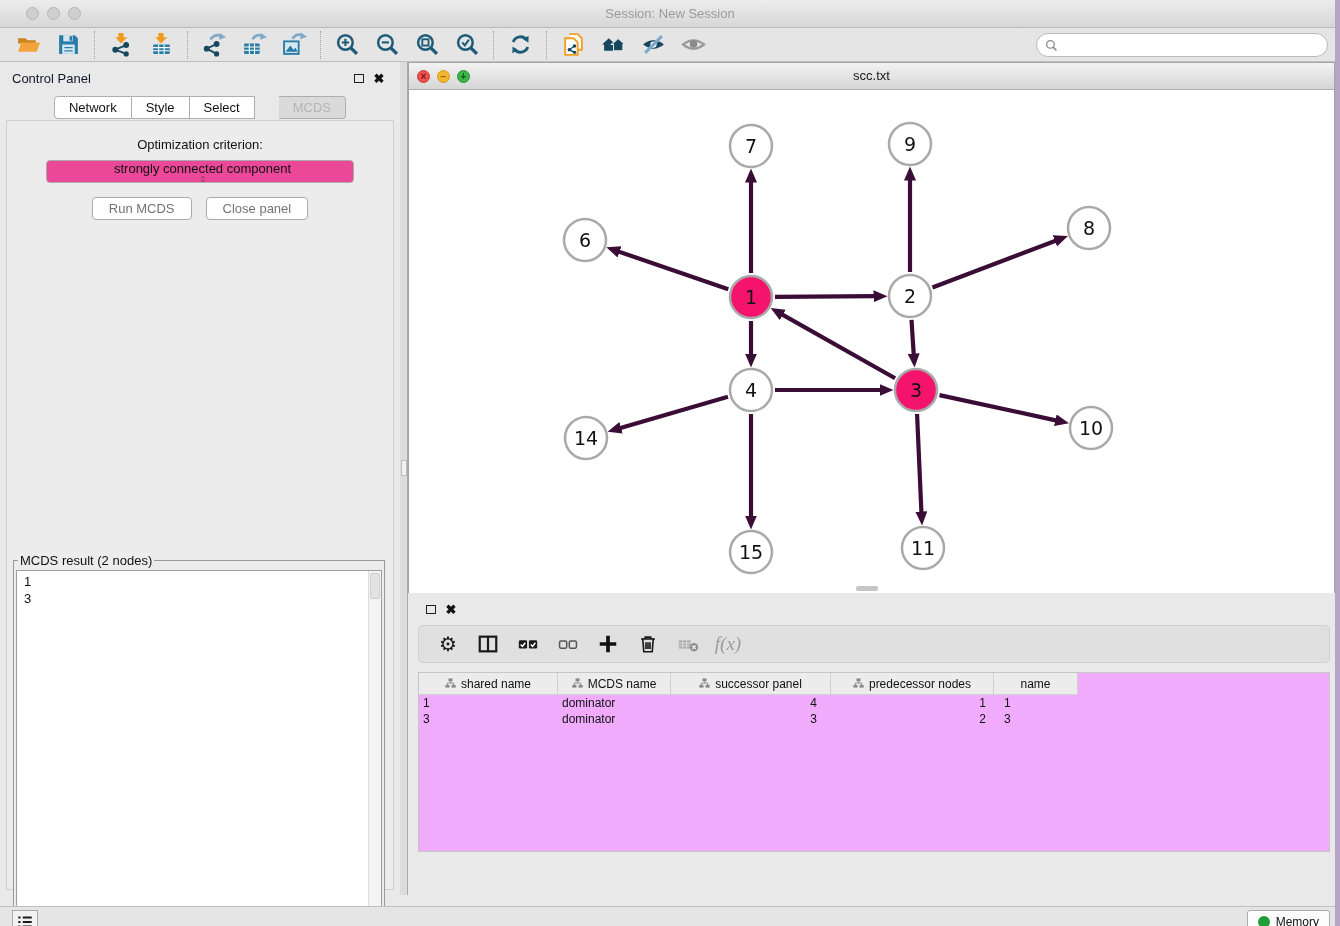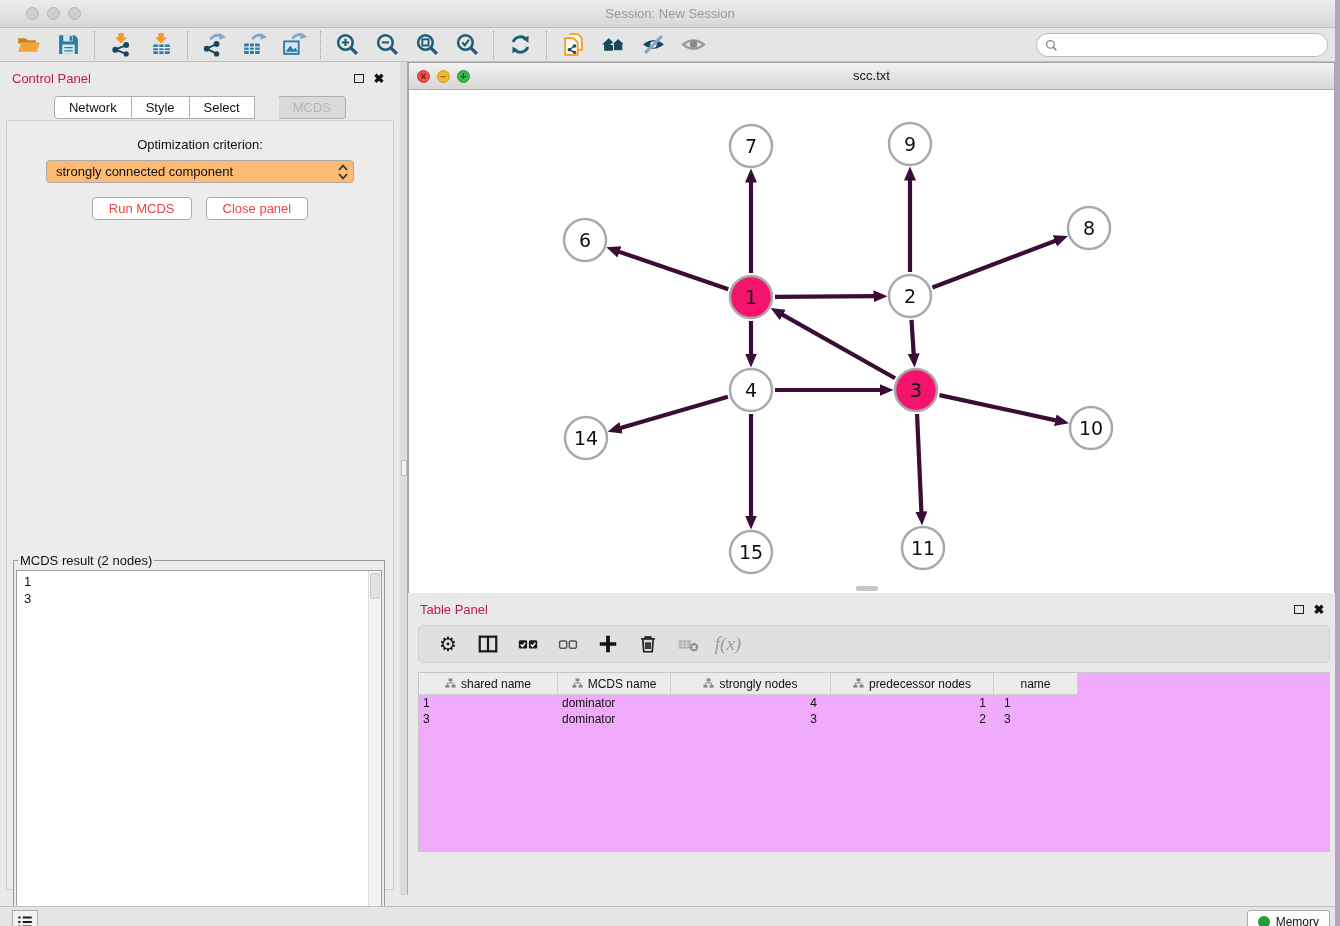--- a/index.html
+++ b/index.html
@@ -23,38 +23,38 @@
   .tb-btn svg { width:25px; height:25px; }
   .tb-sep { width:1px; height:28px; margin:0 6px; border-left:1px dotted #9f9f9f; }
   .searchbox { position:absolute; right:12px; top:5px; width:292px; height:24px; background:#fff;
     border:1px solid #b9b9b9; border-radius:12px; display:flex; align-items:center; padding-left:8px; }
   .searchbox input { border:none; outline:none; flex:1; font-size:12px; background:transparent; height:20px; }
   .searchbox svg { width:13px; height:13px; margin-right:4px; }
 
   
   .control-panel { position:absolute; left:0; top:62px; width:400px; height:833px; background:#e9e9e9; }
   .panel-head { height:32px; display:flex; align-items:center; padding:0 12px; }
-  .panel-head .ptitle { font-size:13px; color:#be185d; flex:1; }
+  .panel-head .ptitle { font-size:13px; color:#0f172a; flex:1; }
   .wbtn { display:flex; align-items:center; justify-content:center; width:18px; height:18px; margin-left:2px; }
   .float-glyph { width:10px; height:9px; border:1.6px solid #222; }
   .close-glyph { font-size:13px; font-weight:bold; color:#111; line-height:1; }
   .tabrow { display:flex; justify-content:center; padding:2px 0 0 0; }
   .seg { font-size:13px; padding:3px 14px; background:#fff; border:1px solid #aeaeae; border-left:none; color:#111; }
   .seg:first-child { border-left:1px solid #aeaeae; border-radius:4px 0 0 4px; }
   .seg:last-child { border-radius:0 4px 4px 0;margin-left:24px; }
   .seg.active { background:#dadada; color:#b4b4b4; }
   .cp-body { position:absolute; left:6px; top:58px; width:388px; height:770px; background:#ececec;
     border:1px solid #cfcfcf; }
   .opt-label { text-align:center; font-size:13px; margin-top:16px; color:#111; }
-  .dropdown { margin:8px auto 0 auto; width:308px; height:23px; background:#fdba74; border:1px solid #ababab;
-    border-radius:4px; display:flex; align-items:center; padding:0 4px 0 9px; font-size:13px; color:#111; }
+  .dropdown { margin:8px auto 0 auto; width:308px; height:23px; background:#ec4899; border:1px solid #ababab;
+    border-radius:4px; display:flex; align-items:center; padding:0 4px 0 9px; font-size:13px; color:#111;flex-direction:column; }
   .dropdown .dd-label { flex:1; }
   .btnrow { display:flex; justify-content:center; gap:14px; margin-top:14px; }
   .pushbtn { height:23px; background:#fff; border:1px solid #ababab; border-radius:4px;
-    font-size:13px; color:#ef4444; padding:0 16px; font-family:"Liberation Sans",sans-serif; }
+    font-size:13px; color:#737373; padding:0 16px; font-family:"Liberation Sans",sans-serif; }
   fieldset.result { position:absolute; left:6px; top:432px; width:372px; height:378px;
     border:1px solid #9a9a9a; background:#ececec; padding:2px; }
   fieldset.result legend { font-size:13px; color:#111; padding:0 2px; margin-left:2px; }
   .result-inner { position:relative; width:100%; height:100%; background:#fff; border:1px solid #9f9f9f; }
   .result-lines { padding:2px 0 0 7px; font-size:13px; color:#111; line-height:17px; }
   .result-scroll { position:absolute; right:0; top:0; width:13px; height:100%; background:#f4f4f4; border-left:1px solid #dcdcdc; }
   .result-thumb { position:absolute; top:2px; left:1px; width:10px; height:26px; background:#e2e2e2; border:1px solid #cfcfcf; border-radius:2px;}
 
   .v-splitter { position:absolute; left:400px; top:62px; width:8px; height:833px; background:#dcdcdc; border-right:1px solid #a9a9a9;}
   .v-splitter .grip { position:absolute; left:1px; top:398px; width:6px; height:16px; background:#f2f2f2; border:1px solid #bdbdbd; }
@@ -390,21 +390,20 @@
             <circle cx="514" cy="458" r="21" fill="#ffffff" stroke="#a9a9a9" stroke-width="2.5"></circle>
             <text x="514" y="464.5" text-anchor="middle" font-size="19" font-family="&quot;DejaVu Sans&quot;, sans-serif" fill="#111">11</text>
           </g>
         </svg>
     </div>
     <div class="hscroll-handle"></div>
   </div>
 
   <div class="table-panel">
     <div class="panel-head">
-      <span class="ptitle">Table Panel</span>
       <span class="wbtn">
           <span class="float-glyph"></span>
         </span>
       <span class="wbtn">
           <span class="close-glyph">✖</span>
         </span>
     </div>
     <div class="tp-toolbar">
       <div class="tp-btn">
         <span class="gear-glyph">⚙</span>
@@ -482,21 +481,21 @@
         </div>
         <div class="th" style="width:160px">
           <svg viewBox="0 0 12 12">
               <g fill="#888">
                 <rect x="3.8" y="0.5" width="4.4" height="3"></rect>
                 <rect x="0.4" y="7.5" width="4.4" height="3"></rect>
                 <rect x="7.2" y="7.5" width="4.4" height="3"></rect>
               </g>
               <path d="M6 3.5 V5.5 M2.6 7.5 V5.5 H9.4 V7.5" stroke="#888" fill="none" stroke-width="1"></path>
             </svg>
-          <span>strongly nodes</span>
+          <span>successor panel</span>
         </div>
         <div class="th" style="width:163px">
           <svg viewBox="0 0 12 12">
               <g fill="#888">
                 <rect x="3.8" y="0.5" width="4.4" height="3"></rect>
                 <rect x="0.4" y="7.5" width="4.4" height="3"></rect>
                 <rect x="7.2" y="7.5" width="4.4" height="3"></rect>
               </g>
               <path d="M6 3.5 V5.5 M2.6 7.5 V5.5 H9.4 V7.5" stroke="#888" fill="none" stroke-width="1"></path>
             </svg>

